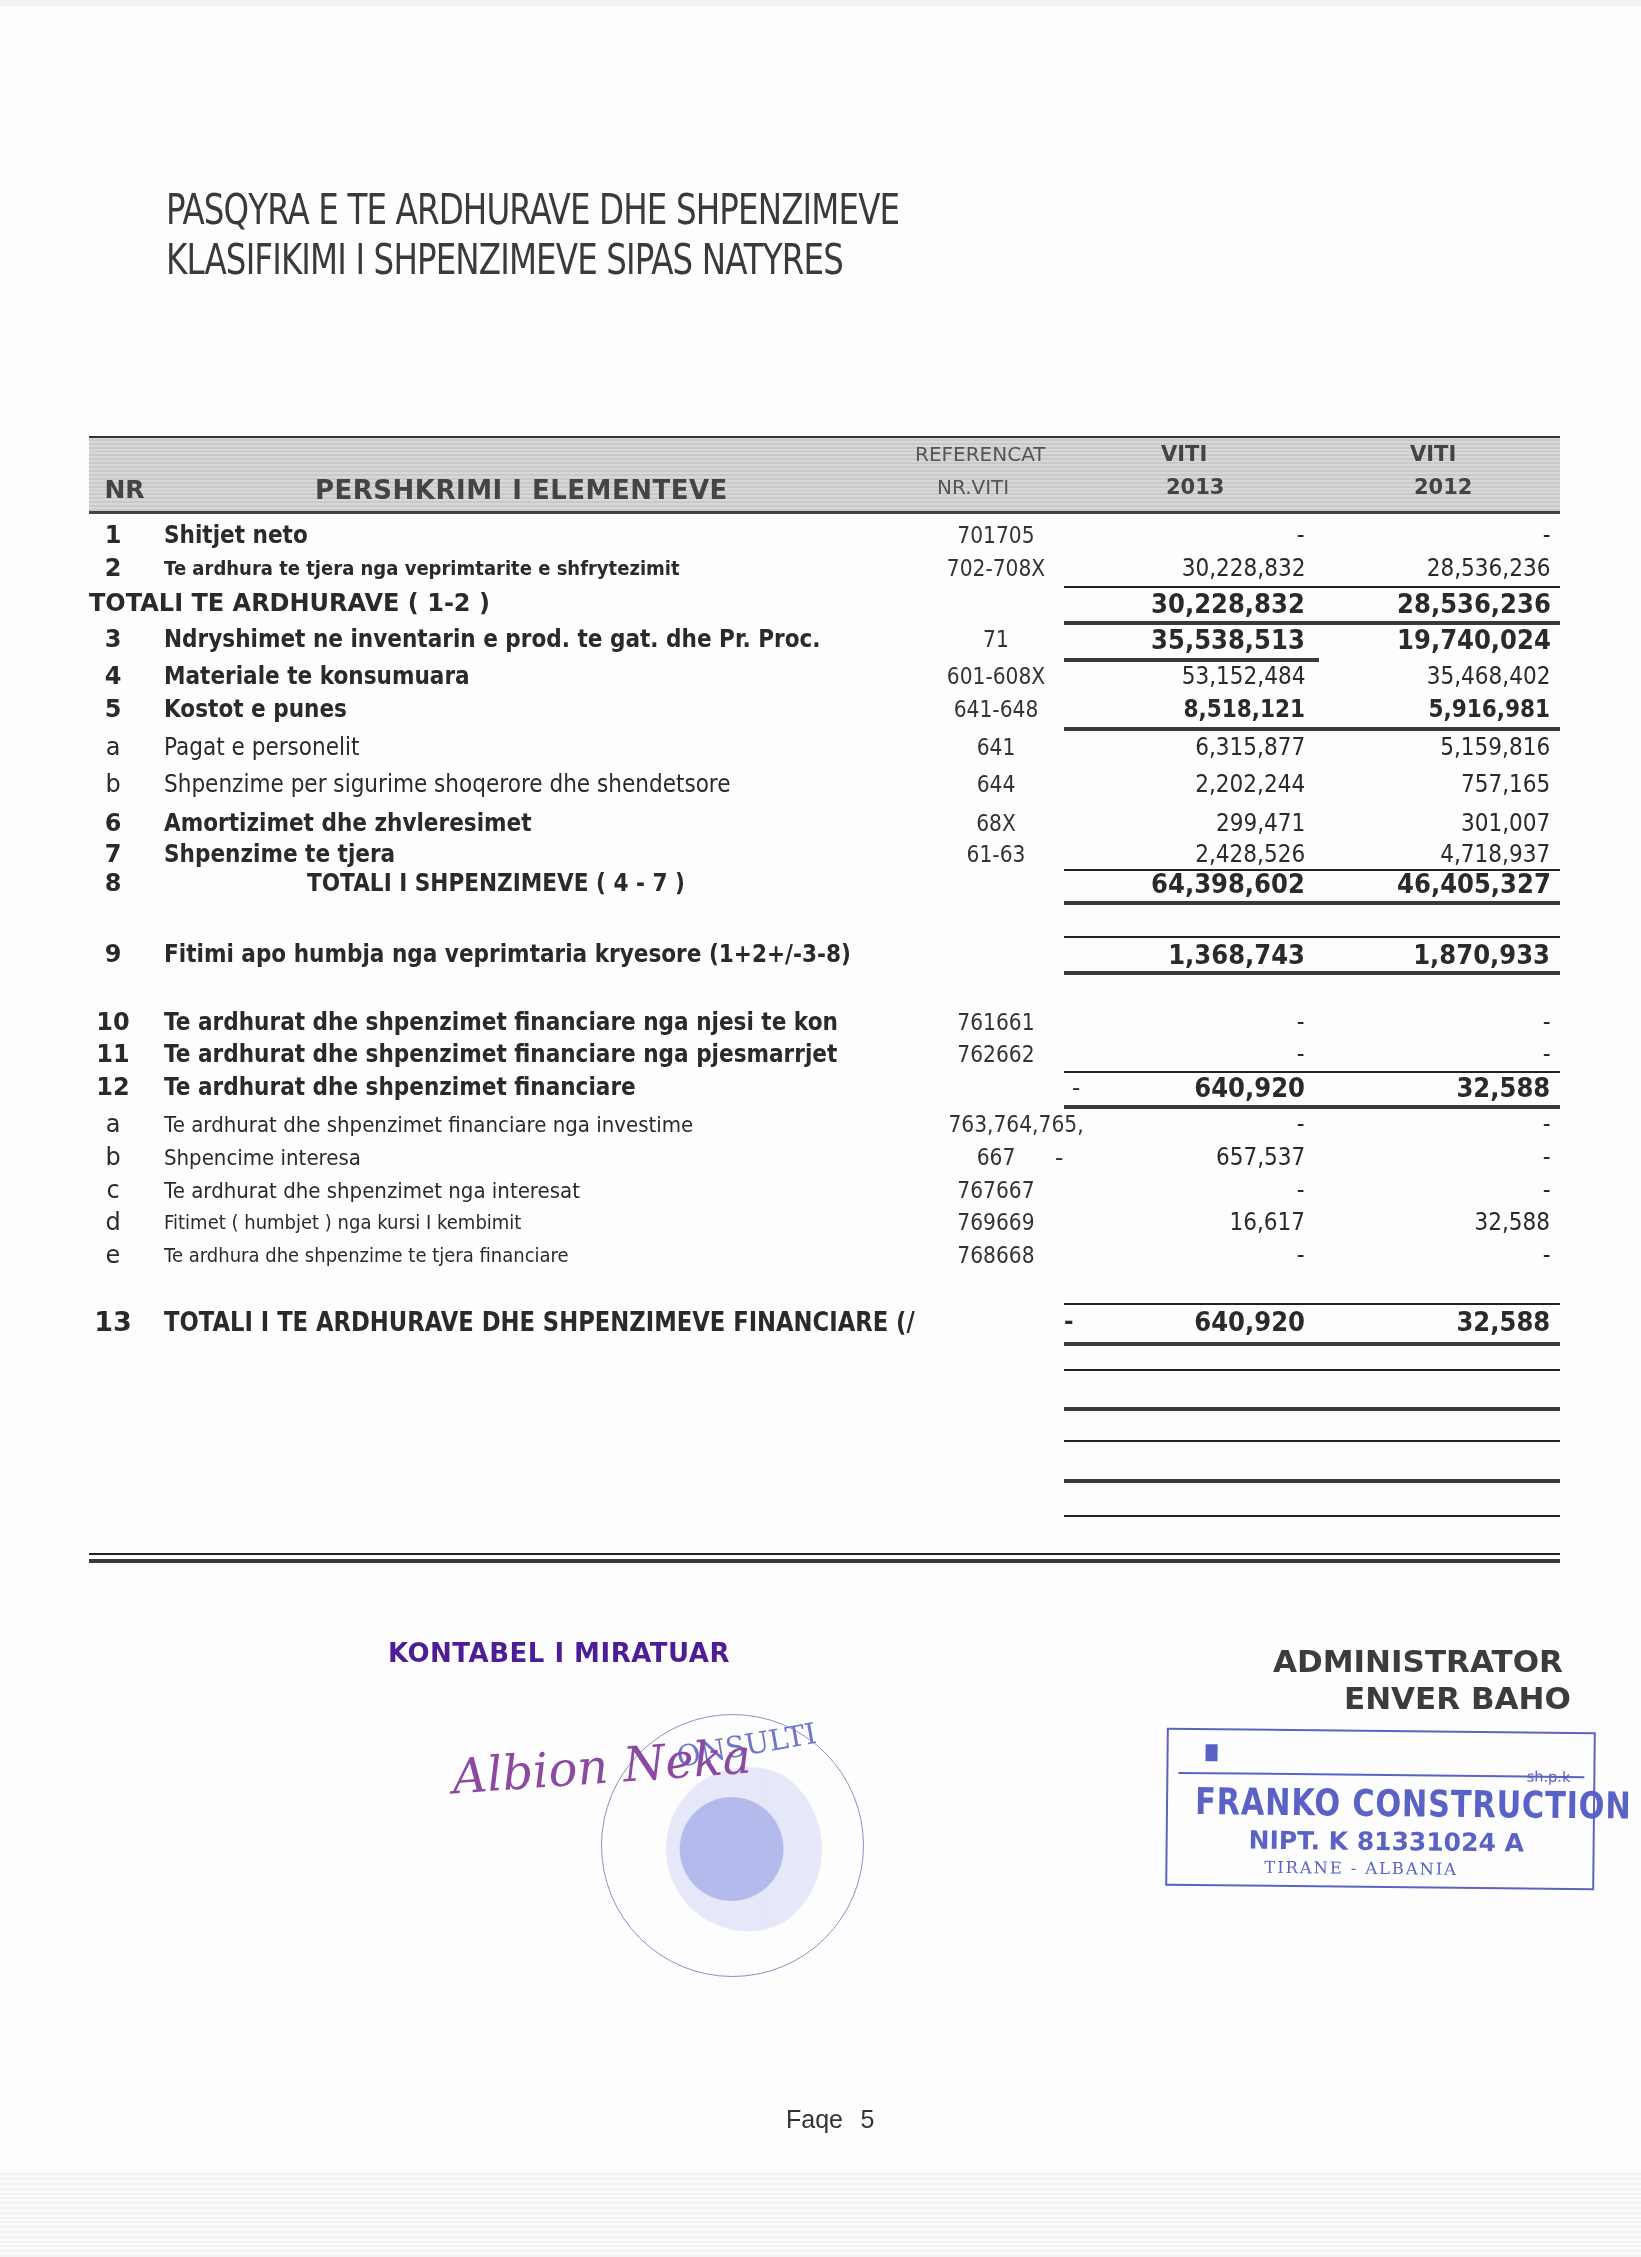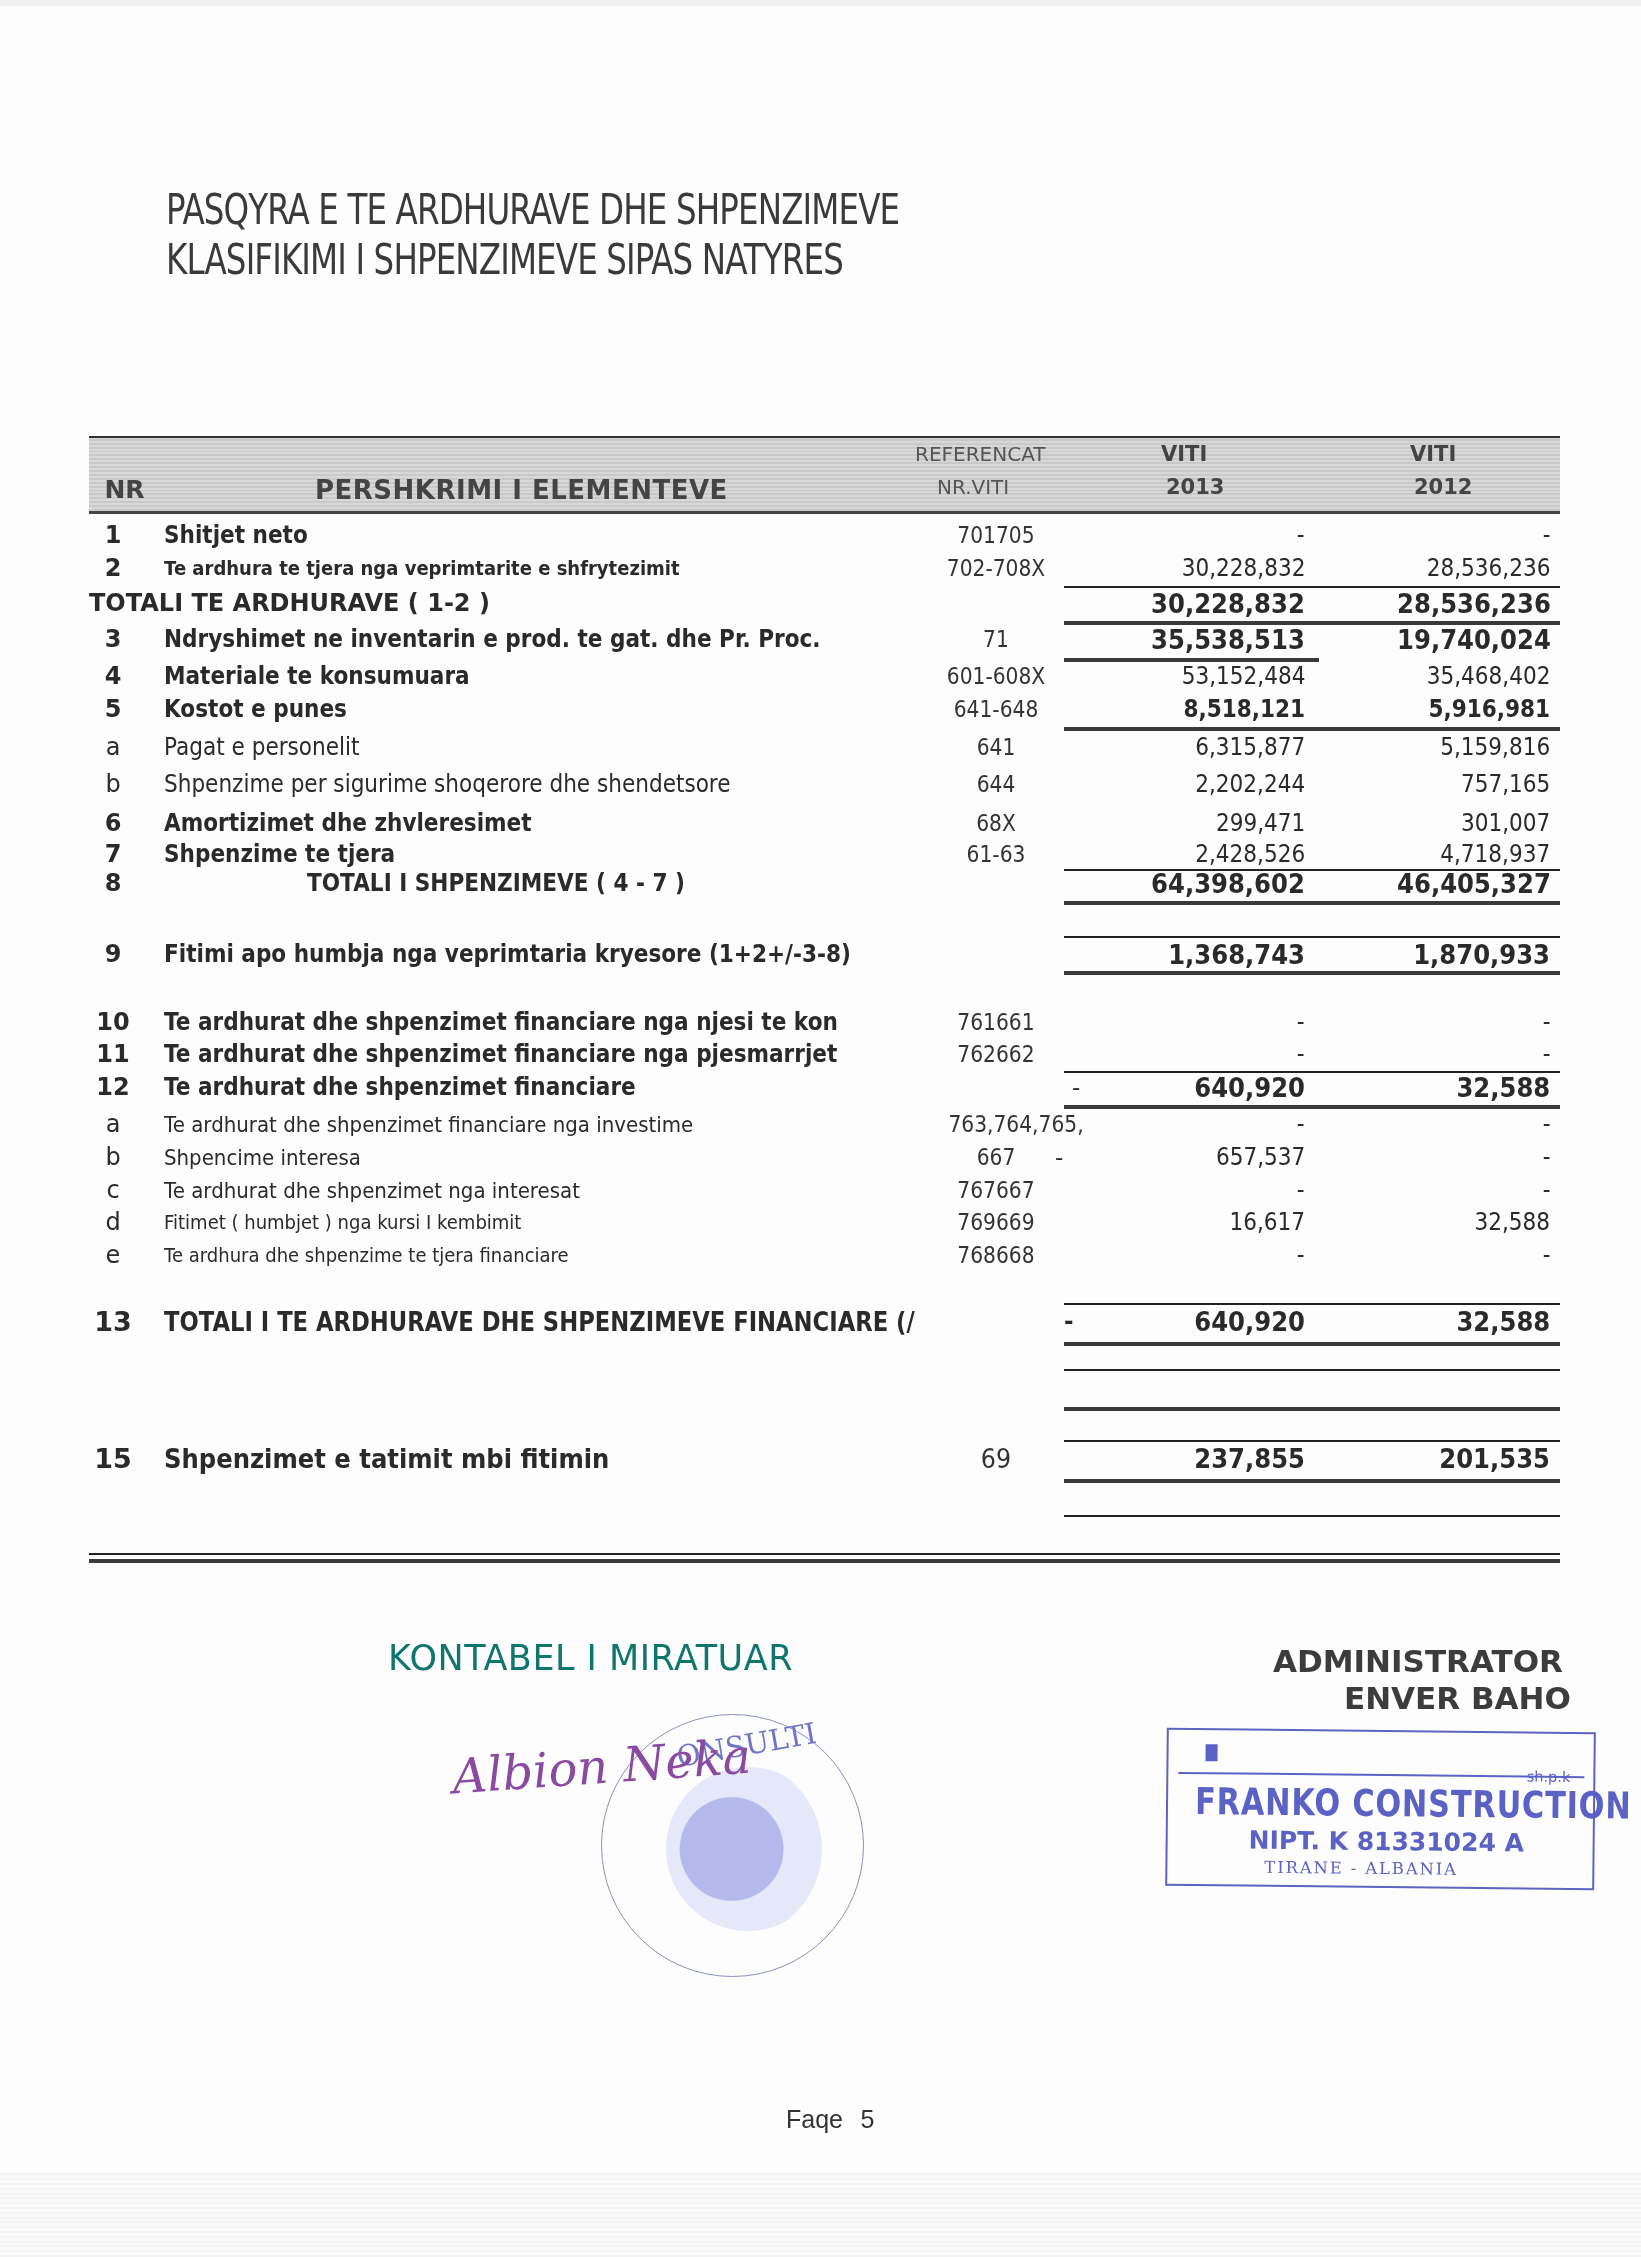--- a/index.html
+++ b/index.html
@@ -51,21 +51,21 @@
   .b { font-weight: bold; }
   .center-desc { left: 0; width: 840px; transform: none !important; }
   .small { font-size: 20px !important; }
   .big { font-size: 27px !important; }
 
   .rule { position: absolute; background: #222; }
   .rule.thin { height: 1.9px; }
   .rule.thick { height: 3.9px; background: #3a3a3a; }
 
   
-  .sig-left { position: absolute; left: 388px; top: 1638px; font-size: 35px; font-weight: normal; color: #0f766e; letter-spacing: 0.5px; }
+  .sig-left { position: absolute; left: 388px; top: 1638px; font-size: 26px; font-weight: bold; color: #4c1d95; letter-spacing: 0.5px; }
   .sig-right-1 { position: absolute; left: 1273px; top: 1643px; font-size: 31px; font-weight: bold; color: #3c3c3c; }
   .sig-right-2 { position: absolute; left: 1344px; top: 1680px; font-size: 31px; font-weight: bold; color: #3c3c3c; }
 
   .seal-round { position: absolute; left: 601px; top: 1714px; width: 261px; height: 261px; border-radius: 50%; border: 1.9px solid #8a8fc4; }
   .seal-inner { position: absolute; left: 666px; top: 1767px; width: 164px; height: 164px; border-radius: 50%; background: radial-gradient(circle at 40% 50%, rgba(120,130,220,0.55) 0 40%, rgba(160,170,235,0.25) 41% 70%, transparent 71%); }
   .seal-text { position: absolute; color: #6f76c9; font-family: "DejaVu Serif", serif; font-size: 29px; }
   .handsig { position: absolute; left: 452px; top: 1738px; font-family: "DejaVu Serif", serif; font-style: italic; font-size: 48px; color: #8a4aa0; transform: rotate(-4deg); }
 
   .stamp {
     position: absolute; left: 1166px; top: 1730px; width: 425px; height: 154px;
@@ -277,27 +277,20 @@
     <span class="c-dash b" style="left:975px">-</span>
     <span class="c-v1 b big">640,920</span>
     <span class="c-v2 b big">32,588</span>
   </div>
   <div class="rule thick" style="top:906px;left:975px;width:496px"></div>
 
   <div class="rule thin" style="top:933px;left:975px;width:496px"></div>
   <div class="rule thick" style="top:971px;left:975px;width:496px"></div>
 
   <div class="rule thin" style="top:1004px;left:975px;width:496px"></div>
-  <div class="row" style="top:1006px">
-    <span class="c-nr b big">15</span>
-    <span class="c-desc b big">Shpenzimet e tatimit mbi fitimin</span>
-    <span class="c-ref big">69</span>
-    <span class="c-v1 b big">237,855</span>
-    <span class="c-v2 b big">201,535</span>
-  </div>
   <div class="rule thick" style="top:1043px;left:975px;width:496px"></div>
 
   <div class="rule thin" style="top:1079px;left:975px;width:496px"></div>
   <div class="rule thin" style="top:1117px;left:0;width:1471px"></div>
   <div class="rule thick" style="top:1123px;left:0;width:1471px"></div>
 </div>
 
 <div class="sig-left">KONTABEL I MIRATUAR</div>
 <div class="seal-round"></div>
 <div class="seal-inner"></div>

